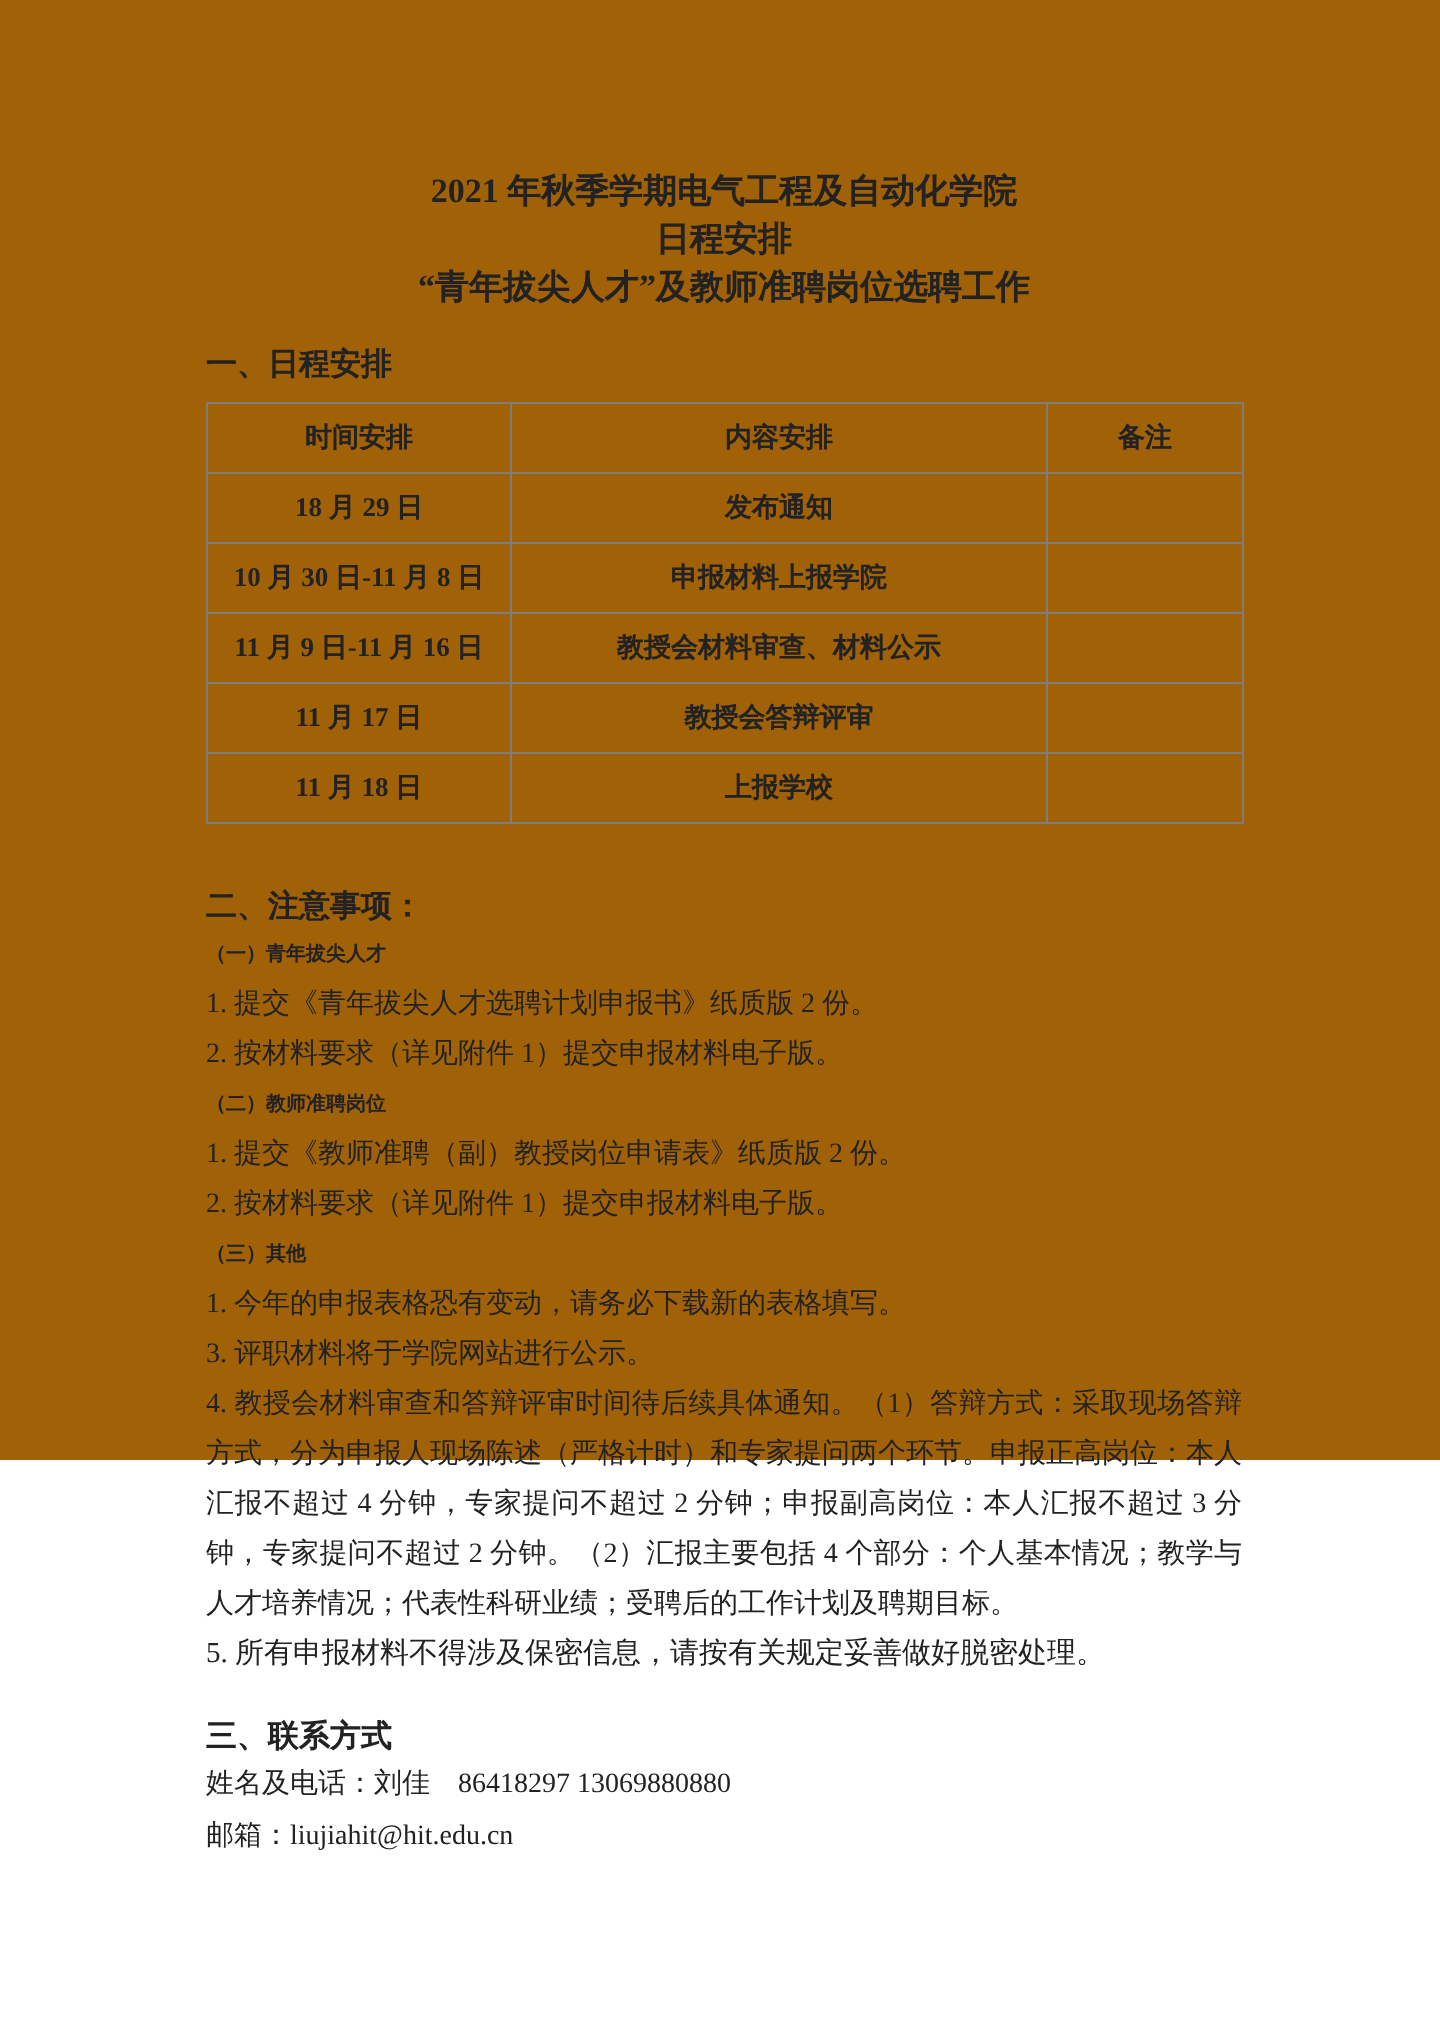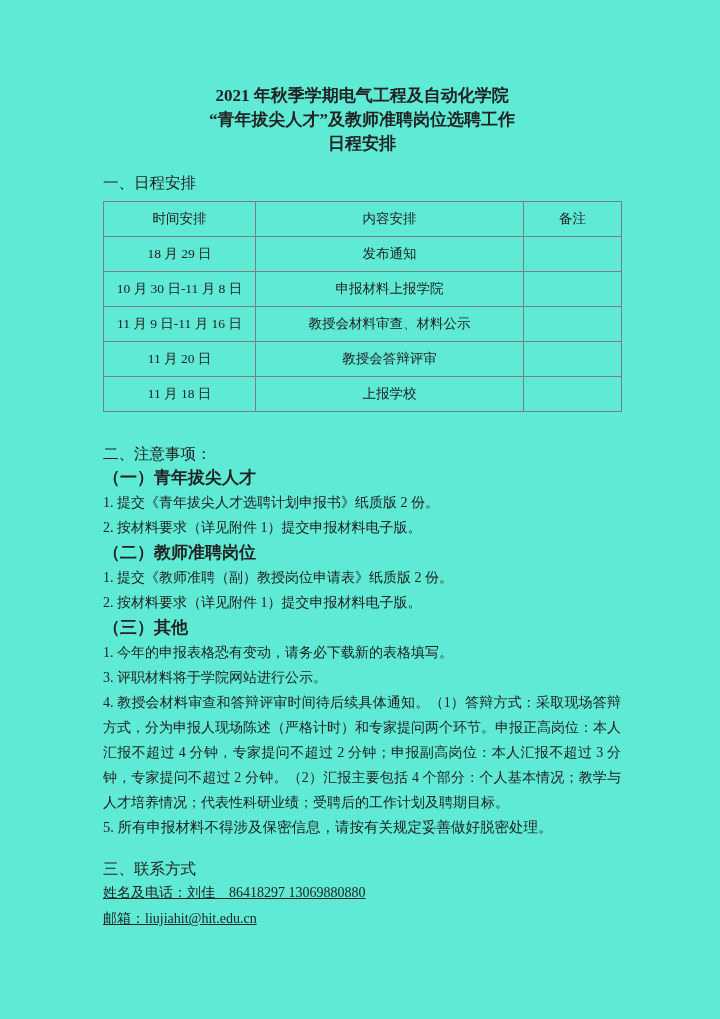--- a/index.html
+++ b/index.html
@@ -6,72 +6,72 @@
   html,body { background:#ffffff; }
   body {
     width:720px; height:1019px;
     font-family:"Liberation Serif","DejaVu Serif",serif;
     color:#222222;
     position:relative;
     overflow:hidden;
   }
   .page {
     position:absolute; left:0; top:0;
-    width:720px; height:1019px;
-    background:#5eead4;
+    width:720px; height:730px;
+    background:#a16207;
   }
   .content {
     position:absolute;
     left:103px; top:84px;
     width:518px;
   }
   
   .doc-title { text-align:center; font-weight:bold; font-size:17px; line-height:24px; }
   
-  .sec-heading { font-weight:normal; font-size:15.5px; line-height:22px; }
+  .sec-heading { font-weight:bold; font-size:15.5px; line-height:22px; }
   .sec1-heading { margin-top:16px; }
   
   table.schedule {
     margin-top:7px;
     width:518px;
     border-collapse:collapse;
     table-layout:fixed;
     font-size:13.5px;
   }
   table.schedule th, table.schedule td {
     border:1px solid #7d7d7d;
     height:35px;
     text-align:center;
     vertical-align:middle;
-    font-weight:normal;
+    font-weight:bold;
     padding:0 4px;
   }
   table.schedule col.c1 { width:152px; }
   table.schedule col.c2 { width:268px; }
   table.schedule col.c3 { width:98px; }
   
   .notes-heading { margin-top:31px; }
-  .group-heading { font-weight:bold; font-size:17px; line-height:25px; }
+  .group-heading { font-weight:bold; font-size:10px; line-height:25px; }
   .note-item { font-size:14px; line-height:25px; }
   .note-item.para { text-align:justify; text-justify:inter-ideograph; }
   .note-item.bold { font-weight:normal; font-size:14.5px; }
   
   .contact-heading { margin-top:18px; }
-  .contact-line { font-size:14px; line-height:26px;text-decoration:underline; }
+  .contact-line { font-size:14px; line-height:26px; }
 </style>
 </head>
 <body>
 
 <div class="page">
   <div class="content">
 
     <div class="doc-title">
       <div>2021 年秋季学期电气工程及自动化学院</div>
+      <div>日程安排</div>
       <div>“青年拔尖人才”及教师准聘岗位选聘工作</div>
-      <div>日程安排</div>
     </div>
 
     <div class="sec-heading sec1-heading">一、日程安排</div>
 
     <table class="schedule">
       <colgroup>
           <col class="c1">
           <col class="c2">
           <col class="c3">
         </colgroup>
@@ -92,21 +92,21 @@
           <td>10 月 30 日-11 月 8 日</td>
           <td>申报材料上报学院</td>
           <td></td>
         </tr>
         <tr>
           <td>11 月 9 日-11 月 16 日</td>
           <td>教授会材料审查、材料公示</td>
           <td></td>
         </tr>
         <tr>
-          <td>11 月 20 日</td>
+          <td>11 月 17 日</td>
           <td>教授会答辩评审</td>
           <td></td>
         </tr>
         <tr>
           <td>11 月 18 日</td>
           <td>上报学校</td>
           <td></td>
         </tr>
       </tbody>
     </table>

